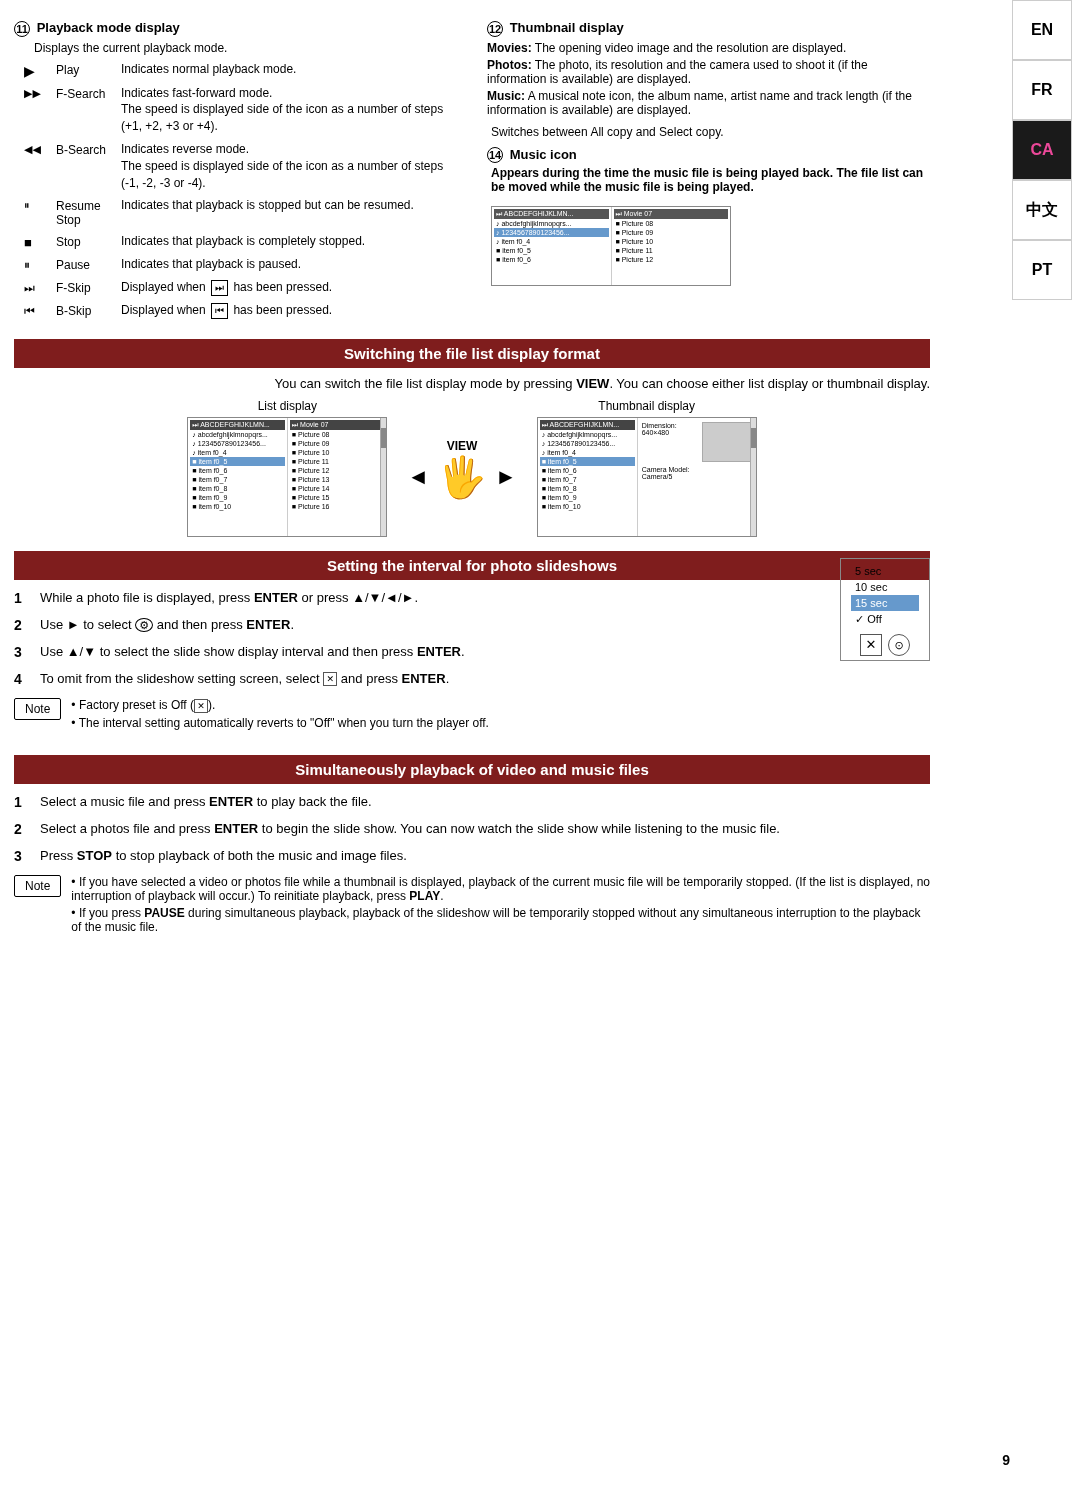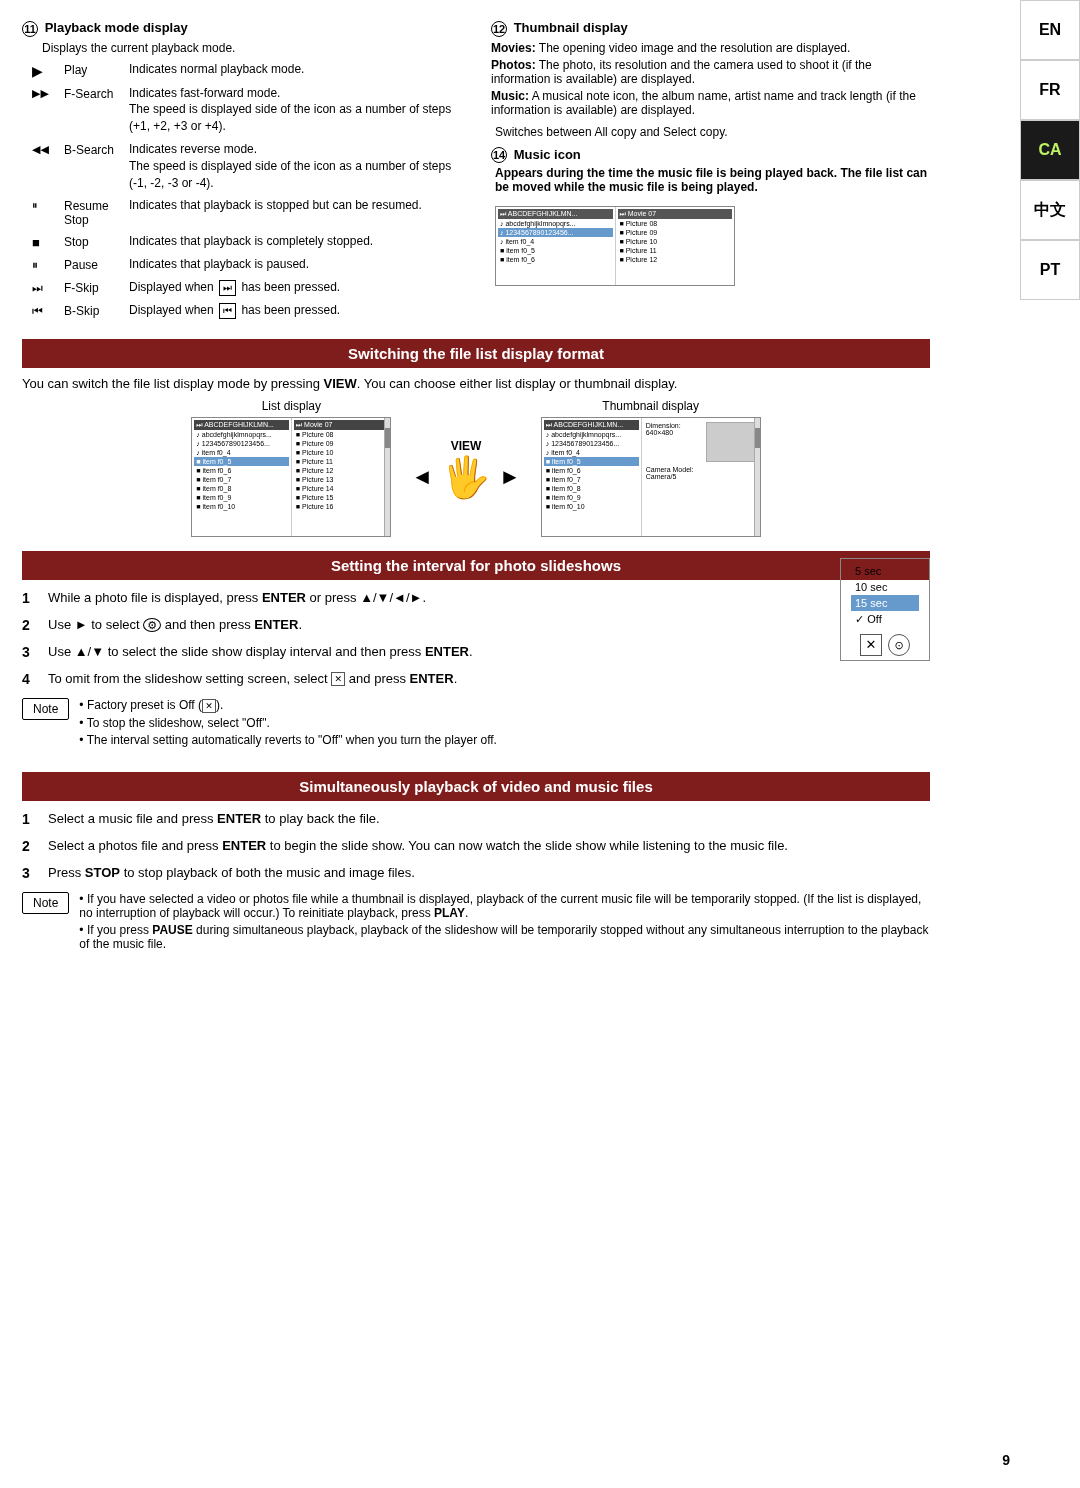--- a/index.html
+++ b/index.html
@@ -7,47 +7,47 @@
       width: 1080px;
       min-height: 1488px;
       background: #fff;
       font-family: Arial, Helvetica, sans-serif;
       font-size: 13px;
       color: #000;
       position: relative;
     }
 
     .main-content {
-      padding: 20px 30px 20px 22px;
+      padding: 20px 30px 20px 14px;
       max-width: 960px;
     }
 
     
     .lang-tabs {
       position: absolute;
-      right: 0;
+      right: 8px;
       top: 0;
       display: flex;
       flex-direction: column;
       width: 60px;
     }
     .lang-tab {
       width: 60px;
       height: 60px;
       display: flex;
       align-items: center;
       justify-content: center;
       font-weight: bold;
       font-size: 16px;
       border: 1px solid #ccc;
       background: #fff;
     }
     .lang-tab.active {
       background: #1a1a1a;
-      color: #bef264;
+      color: #ec4899;
     }
 
     
     .section-bar {
       background: #7f1d1d;
       color: #fff;
       text-align: center;
       font-weight: bold;
       font-size: 15px;
       padding: 6px 10px;
@@ -120,20 +120,21 @@
       margin: 0 2px;
     }
 
     
     .view-section {
       margin: 8px 0;
     }
     .view-section p {
       font-size: 13px;
       margin-bottom: 8px;
+      text-align: right;
     }
     .view-displays {
       display: flex;
       align-items: center;
       justify-content: center;
       gap: 20px;
       margin: 8px 0;
     }
     .display-label {
       text-align: center;
@@ -523,21 +524,20 @@
     </div>
     <div class="step">
       <span class="step-num">4</span>
       <span class="step-text">To omit from the slideshow setting screen, select <span class="x-icon" style="width:14px;height:14px;line-height:12px;font-size:9px;display:inline-block;vertical-align:middle;">✕</span> and press <strong>ENTER</strong>.</span>
     </div>
 
     <div class="note-box">
       <span class="note-label">Note</span>
       <div class="note-content">
         <p>• Factory preset is Off (<span class="x-icon" style="width:14px;height:14px;line-height:12px;font-size:9px;display:inline-block;vertical-align:middle;">✕</span>).</p>
-        <p>• To stop the slideshow, select "Off".</p>
         <p>• The interval setting automatically reverts to "Off" when you turn the player off.</p>
       </div>
     </div>
   </div>
 
   <div class="section-bar">Simultaneously playback of video and music files</div>
 
   <div class="steps-section" style="margin-top:8px;">
     <div class="step">
       <span class="step-num">1</span>

